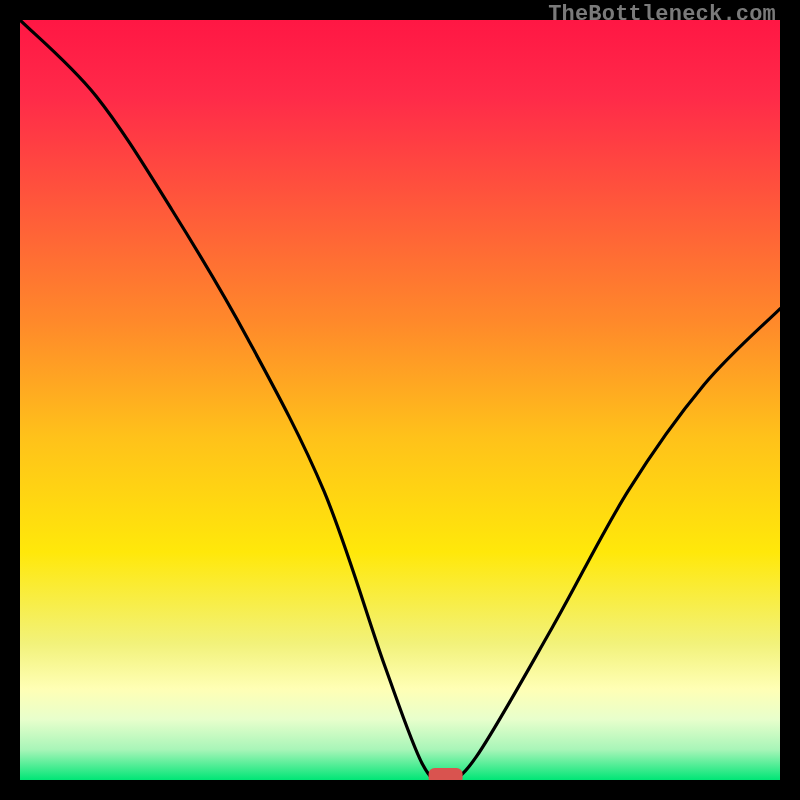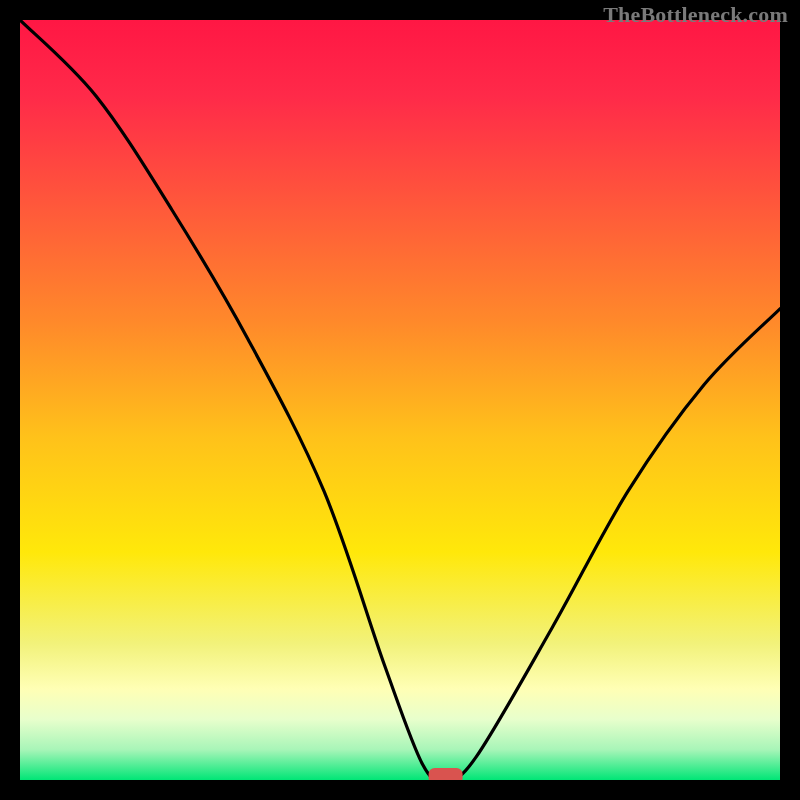--- a/index.html
+++ b/index.html
@@ -21,22 +21,22 @@
   .plot-area {
     position: absolute;
     left: 0;
     top: 0;
     width: 760px;
     height: 760px;
   }
   .attribution {
     position: absolute;
     top: 2px;
-    right: 12px;
-    font-family: Liberation Serif, serif;
+    right: 24px;
+    font-family: Liberation Mono, monospace;
     font-size: 22px;
     font-weight: bold;
     color: #7a7a7a;
     letter-spacing: 0.2px;
     z-index: 10;
   }
   svg { display: block; }
 </style>
 </head>
 <body>

